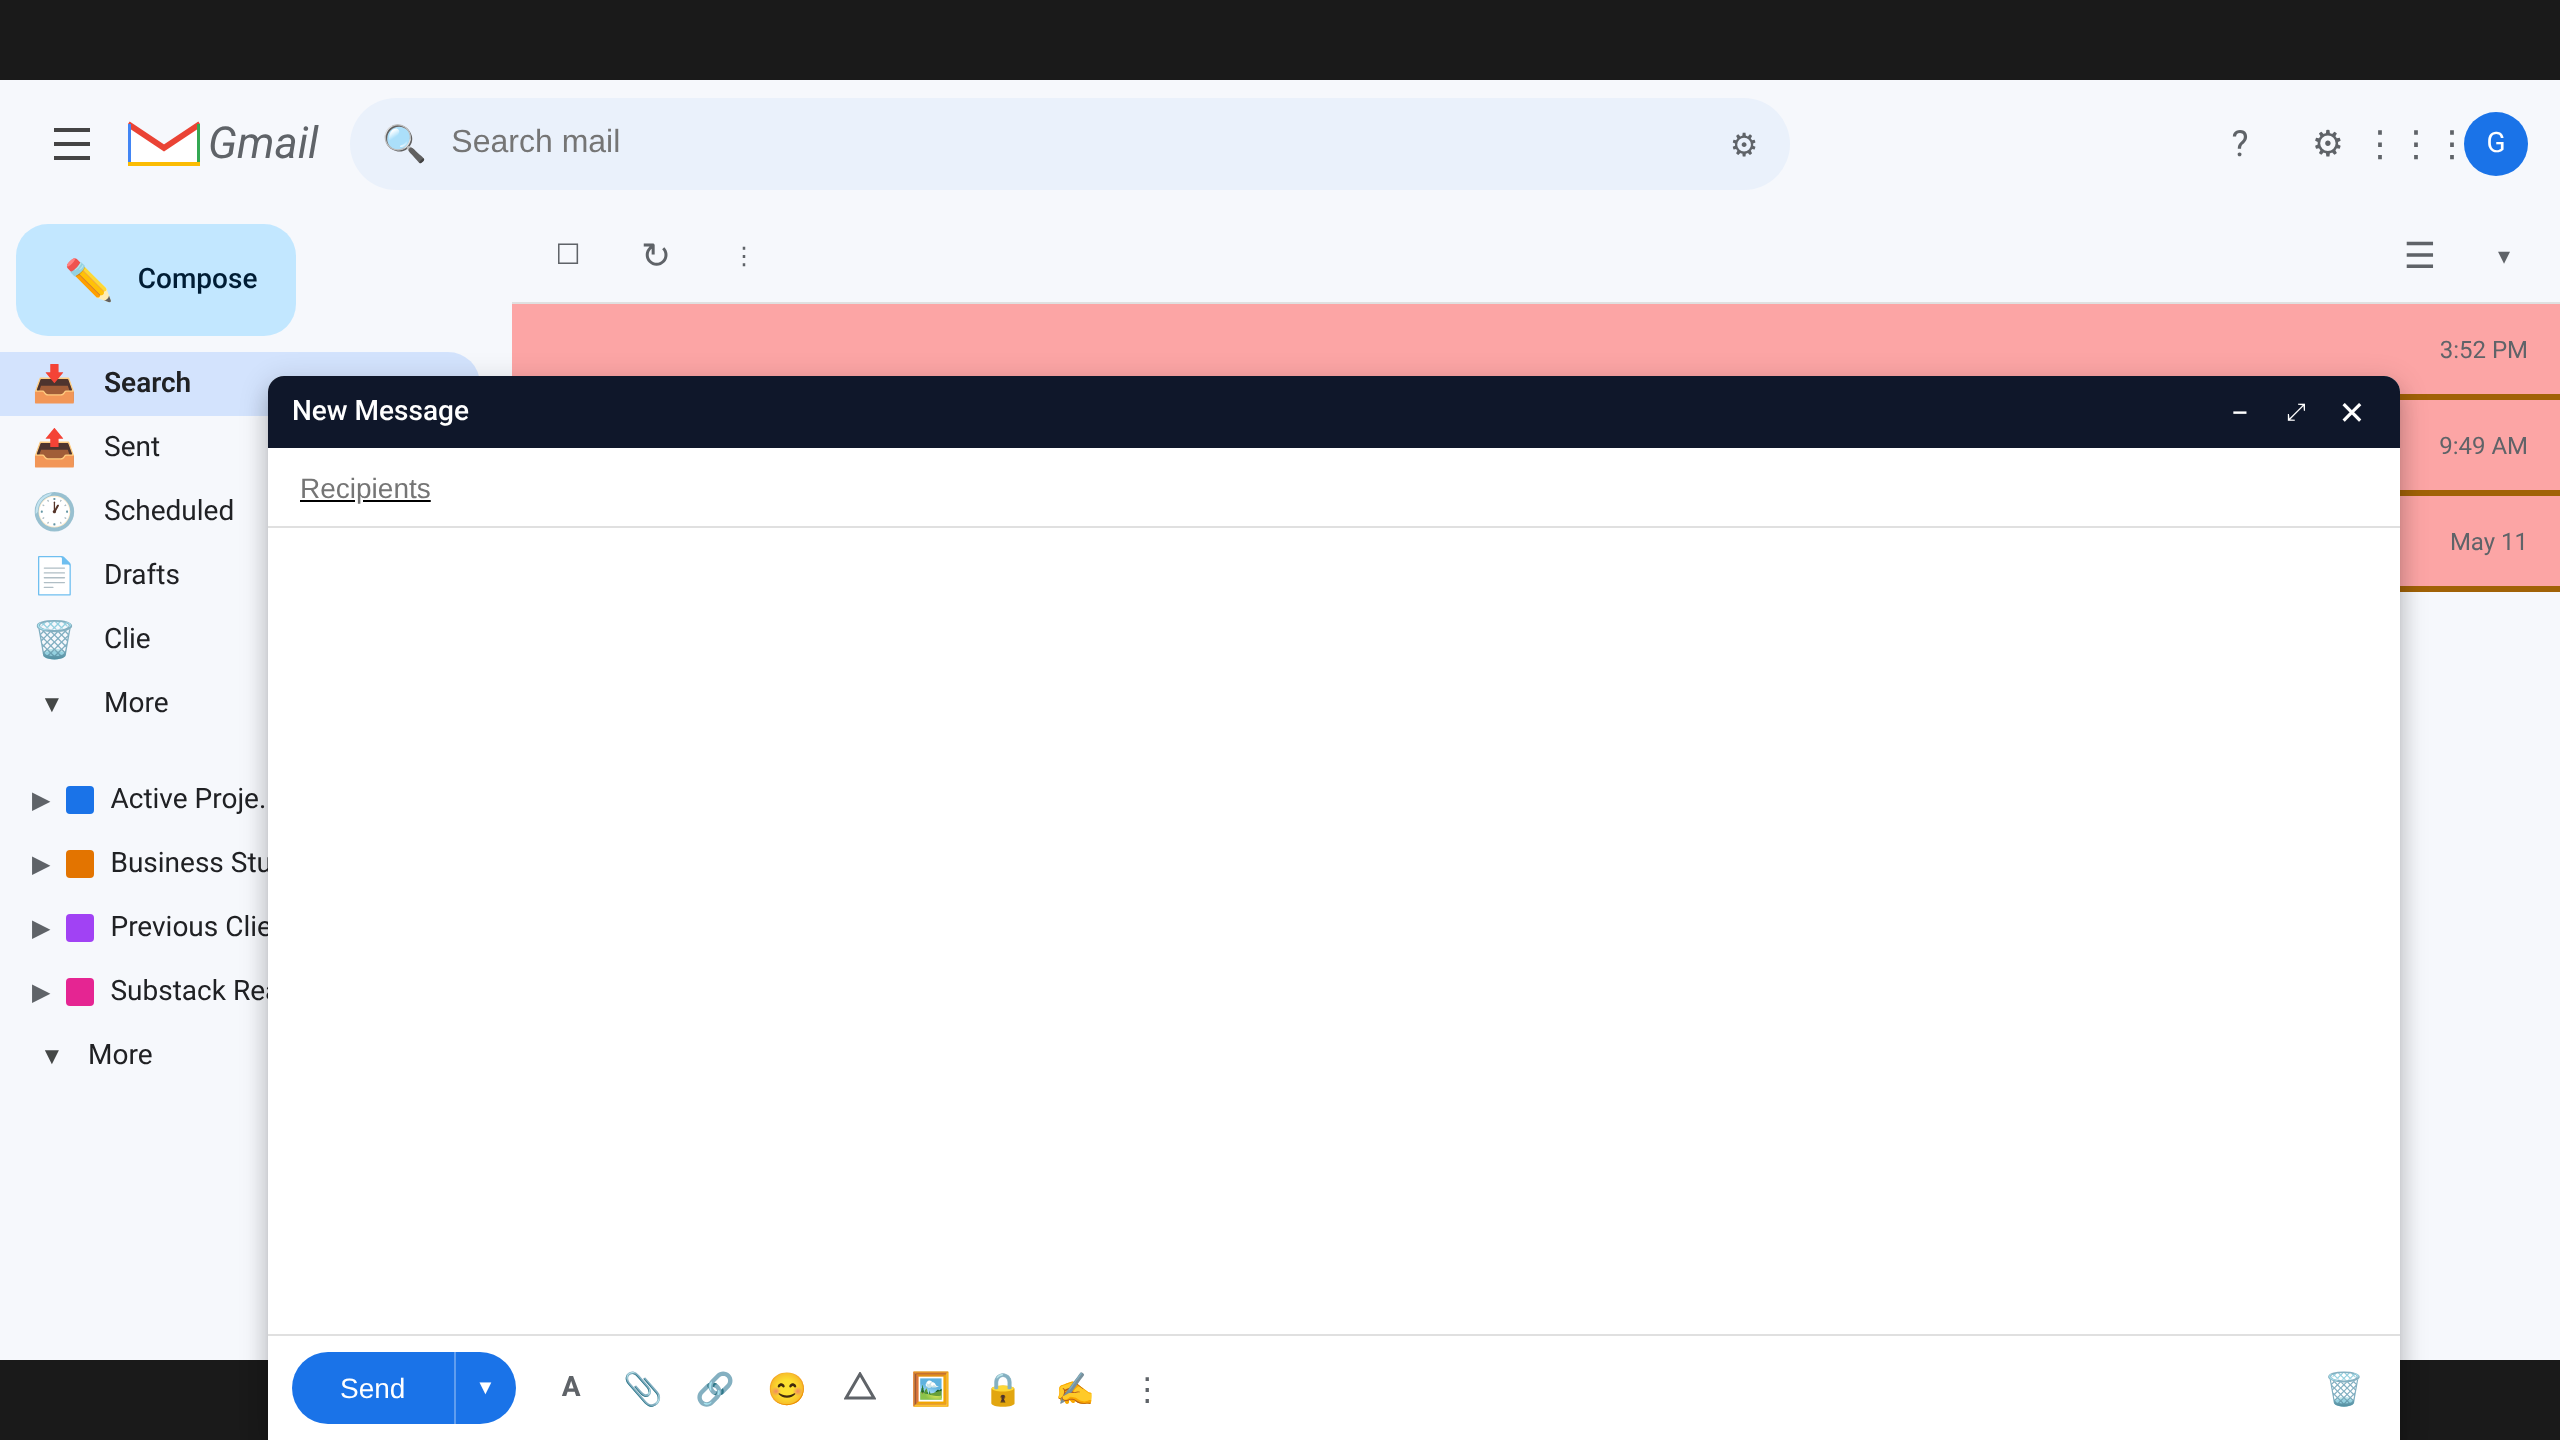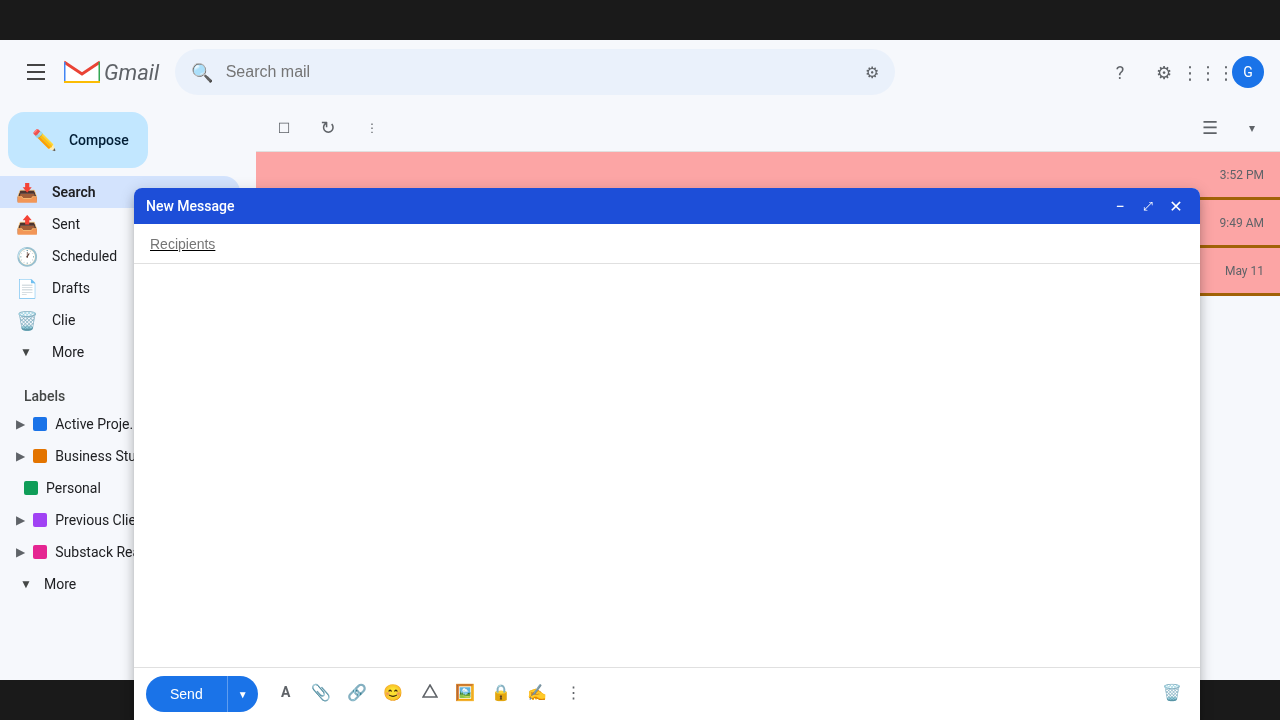--- a/index.html
+++ b/index.html
@@ -280,21 +280,21 @@
       height: 532px;
       background: #fff;
       border-radius: 8px 8px 0 0;
       box-shadow: 0 8px 10px 1px rgba(0,0,0,0.14), 0 3px 14px 2px rgba(0,0,0,0.12), 0 5px 5px -3px rgba(0,0,0,0.2);
       display: flex;
       flex-direction: column;
       z-index: 100;
     }
 
     .compose-header {
-      background: #1d4ed8;
+      background: #0f172a;
       border-radius: 8px 8px 0 0;
       height: 36px;
       display: flex;
       align-items: center;
       padding: 0 12px;
       cursor: pointer;
       flex-shrink: 0;
     }
 
     .compose-title {
@@ -346,20 +346,21 @@
       padding: 8px 16px;
       outline: none;
       font-size: 14px;
       color: #202124;
       overflow-y: auto;
       cursor: text;
     }
 
     .compose-footer {
       display: flex;
+      align-items: center;
       padding: 8px 12px;
       border-top: 1px solid #e0e0e0;
       gap: 4px;
       flex-shrink: 0;
     }
 
     .send-btn-group {
       display: flex;
       align-items: center;
       border-radius: 24px;
@@ -508,36 +509,30 @@
   <div class="nav-item">
     <span class="nav-icon">🗑️</span>
     <span>Clie</span>
   </div>
   <div class="nav-item">
     <span class="nav-icon" style="font-size:12px;">▼</span>
     <span>More</span>
   </div>
 
   <div class="labels-section">
-    <div class="labels-header">Labels</div>
 
     <div class="label-item">
       <span class="label-arrow">▶</span>
       <div class="label-dot" style="background:#1a73e8;"></div>
       <span>Active Proje...</span>
     </div>
     <div class="label-item">
       <span class="label-arrow">▶</span>
       <div class="label-dot" style="background:#e37400;"></div>
       <span>Business Stu...</span>
-    </div>
-    <div class="label-item">
-      <span class="label-arrow" style="opacity:0;"></span>
-      <div class="label-dot" style="background:#0f9d58;"></div>
-      <span>Personal</span>
     </div>
     <div class="label-item">
       <span class="label-arrow">▶</span>
       <div class="label-dot" style="background:#a142f4;"></div>
       <span>Previous Clie...</span>
     </div>
     <div class="label-item">
       <span class="label-arrow">▶</span>
       <div class="label-dot" style="background:#e52592;"></div>
       <span>Substack Rea...</span>

